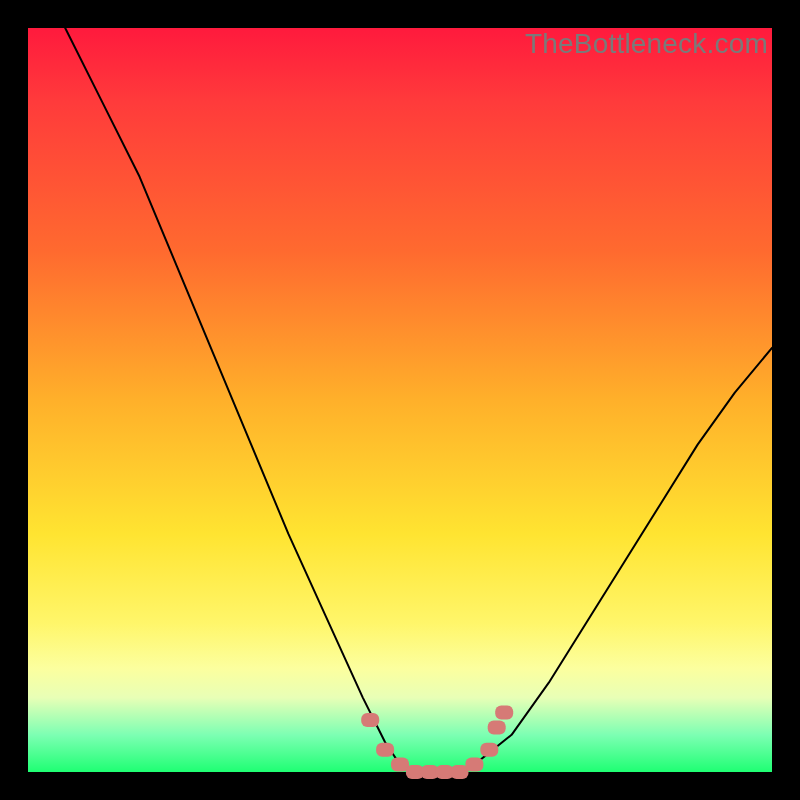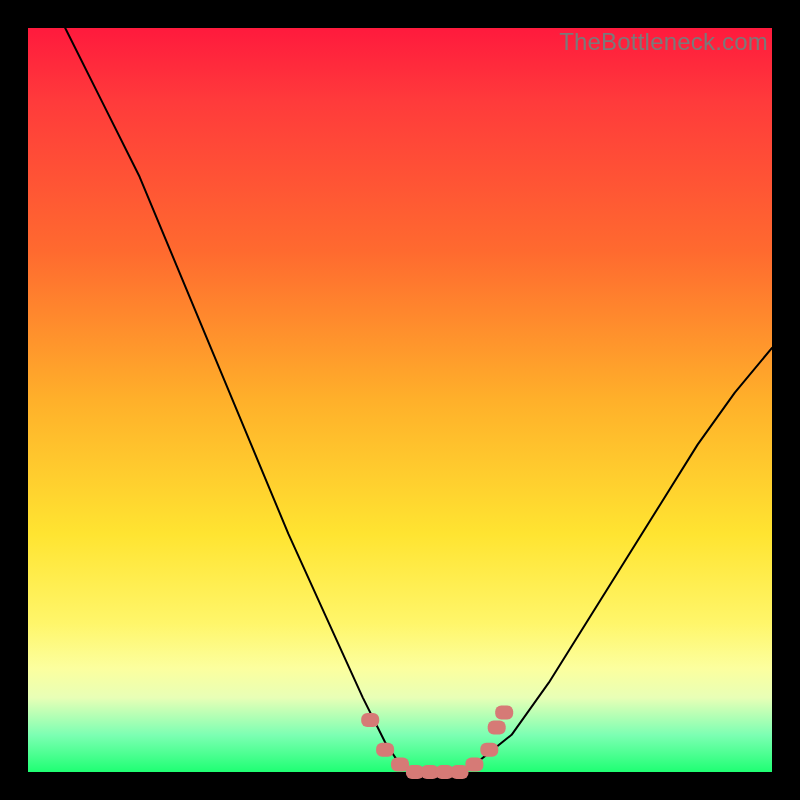--- a/index.html
+++ b/index.html
@@ -35,21 +35,21 @@
       #e8ffb6 90%,
       #7dffb3 95%,
       #1fff73 100%
     );
   }
   .watermark {
     position: absolute;
     top: 0;
     right: 4px;
     color: #7a7a7a;
-    font-size: 24px;
+    font-size: 28px;
     font-family: Arial, Helvetica, sans-serif;
     letter-spacing: 0.2px;
     user-select: none;
     pointer-events: none;
   }
   svg.curve {
     position: absolute;
     left: 0;
     top: 0;
     width: 744px;

